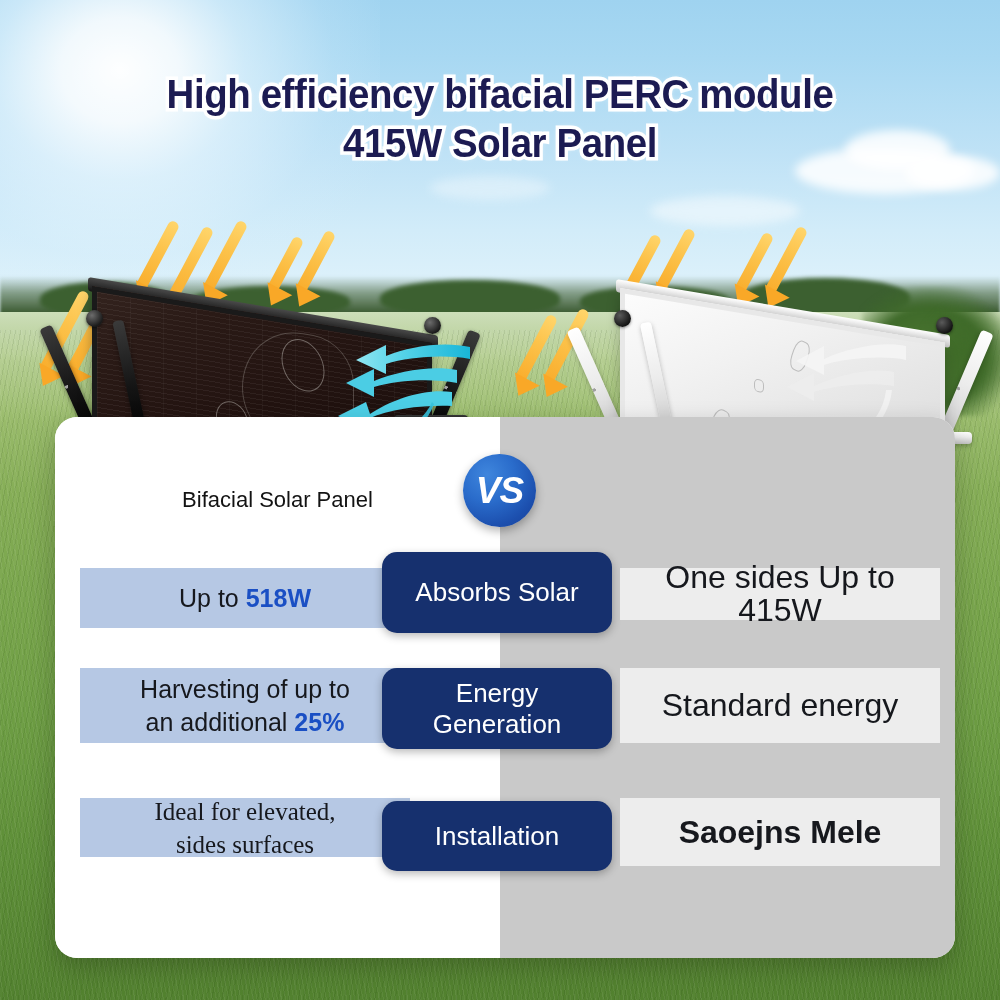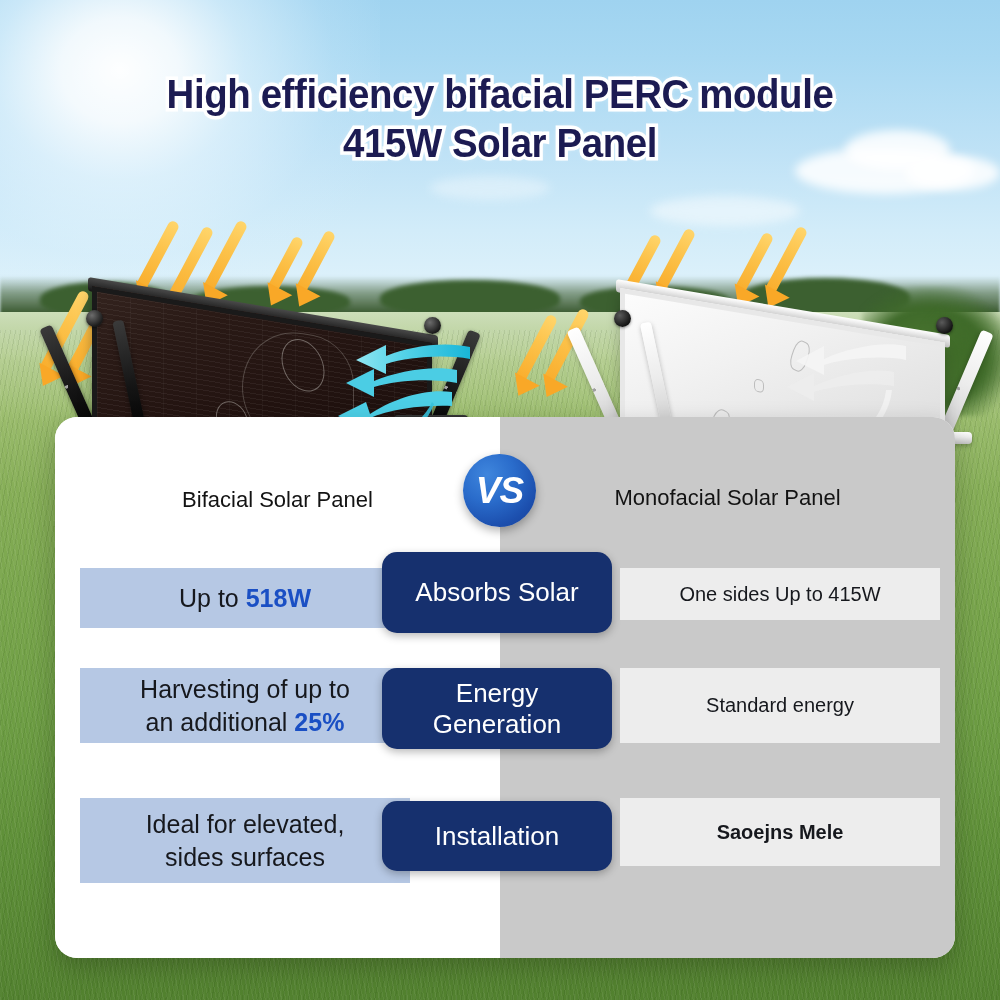--- a/index.html
+++ b/index.html
@@ -107,21 +107,21 @@
   .col-title{position:absolute;font-size:22px;color:#131313;white-space:nowrap;}
   .col-title.left{left:0;width:445px;text-align:center;top:70px;}
   .col-title.right{left:445px;width:455px;text-align:center;top:68px;}
 
   .row-left{position:absolute;left:25px;width:330px;background:#b6c8e4;
     display:flex;align-items:center;justify-content:center;text-align:center;
     font-size:25px;color:#16181d;line-height:33px;}
   .row-left b{color:#1a4fc4;font-weight:bold;}
   .row-right{position:absolute;left:565px;width:320px;background:#ededed;
     display:flex;align-items:center;justify-content:center;text-align:center;
-    font-size:20px;color:#16181d;line-height:33px;}
+    font-size:32px;color:#16181d;line-height:33px;}
   .row-pill{position:absolute;left:327px;width:230px;background:#16306e;border-radius:15px;
     display:flex;align-items:center;justify-content:center;text-align:center;
     color:#ffffff;font-size:26px;line-height:31px;box-shadow:0 3px 8px rgba(0,0,0,.28);}
 
   
   .vs{position:absolute;left:463px;top:454px;width:73px;height:73px;border-radius:50%;
     background:radial-gradient(circle at 33% 28%,#3f86dd 0%,#2a6ccb 38%,#1c4fae 72%,#173f96 100%);
     box-shadow:0 4px 10px rgba(0,0,0,.3);
     display:flex;align-items:center;justify-content:center;
     color:#fff;font-size:37px;font-weight:bold;font-style:italic;letter-spacing:-1px;}
@@ -309,21 +309,20 @@
         <path d="M72,4 C70,24 58,44 36,58 L52,60 L30,66 L26,44 L34,52 C52,40 64,24 66,4 Z" fill="#f2f2f2" opacity=".9"></path>
       </svg>
     </div>
   </div>
 
   <div class="card">
     <div class="half-left"></div>
     <div class="half-right"></div>
 
     <div class="col-title left">Bifacial Solar Panel</div>
-    <div class="col-title right">Monofacial Solar Panel</div>
 
     <div class="row-left" style="top:151px;height:60px;">
       <span><span>Up to </span><b>518W</b></span>
     </div>
     <div class="row-pill" style="top:135px;height:81px;">
       <span>Absorbs Solar</span>
     </div>
     <div class="row-right" style="top:151px;height:52px;">
       <span>One sides Up to 415W</span>
     </div>
@@ -331,21 +330,21 @@
     <div class="row-left" style="top:251px;height:75px;">
       <span><span>Harvesting of up to</span><br><span>an additional </span><b>25%</b></span>
     </div>
     <div class="row-pill" style="top:251px;height:81px;">
       <span><span>Energy</span><br><span>Generation</span></span>
     </div>
     <div class="row-right" style="top:251px;height:75px;">
       <span>Standard energy</span>
     </div>
 
-    <div class="row-left" style="top:381px;height:85px;">
+    <div class="row-left" style="top:381px;height:59px;font-family:Liberation Serif, serif;">
       <span><span>Ideal for elevated,</span><br><span>sides surfaces</span></span>
     </div>
     <div class="row-pill" style="top:384px;height:70px;align-items:center;">
       <span>Installation</span>
     </div>
     <div class="row-right" style="top:381px;height:68px;font-weight:bold;">
       <span>Saoejns Mele</span>
     </div>
   </div>
 

